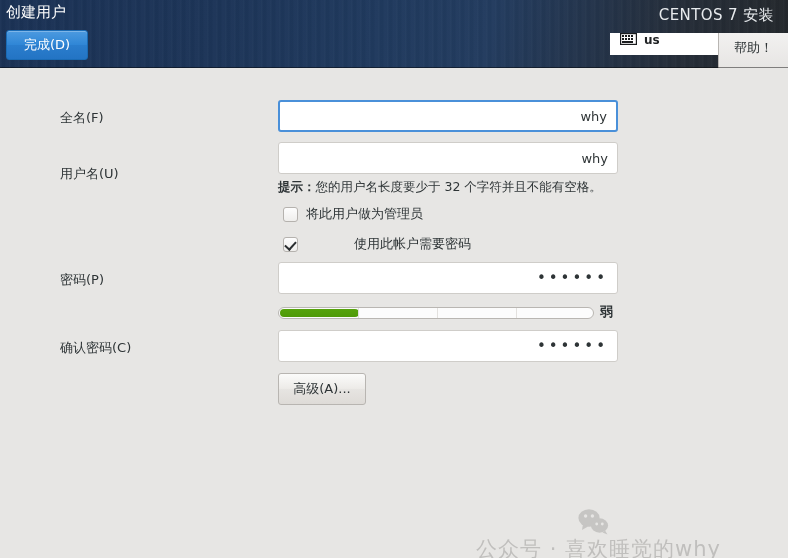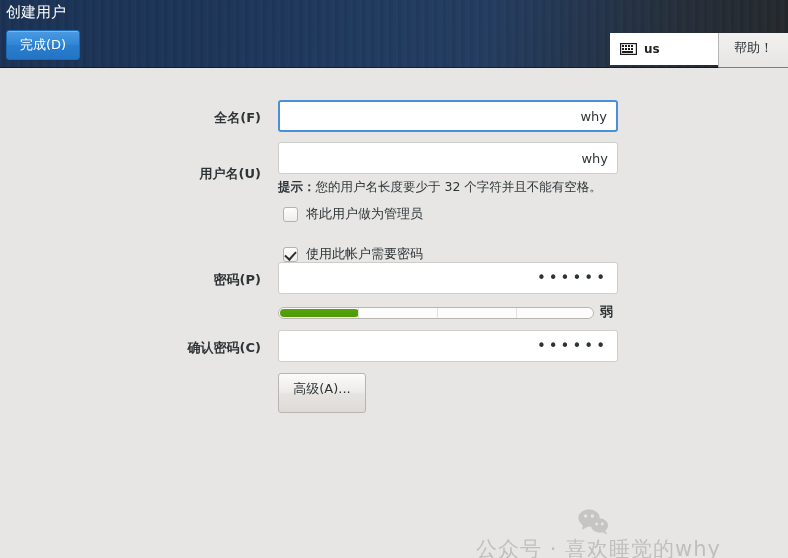--- a/index.html
+++ b/index.html
@@ -47,21 +47,21 @@
     top: 6px;
     color: #e8ebee;
     font-size: 15px;
     letter-spacing: 0.4px;
     white-space: nowrap;
   }
   .btn-done {
     position: absolute;
     left: 6px;
     top: 30px;
-    width: 74px;
+    width: 82px;
     height: 30px;
     border: 1px solid #1a6bb5;
     border-radius: 3px;
     background: linear-gradient(180deg, #4c9ae0 0%, #2f86d6 50%, #2a7dcd 51%, #2374c4 100%);
     color: #ffffff;
     font-size: 13px;
     line-height: 28px;
     text-align: center;
     box-shadow: inset 0 1px 0 rgba(255,255,255,0.28);
     cursor: pointer;
@@ -75,24 +75,23 @@
     font-size: 15px;
     font-weight: normal;
     white-space: nowrap;
   }
 
   .kbd-box {
     position: absolute;
     left: 610px;
     top: 33px;
     width: 108px;
-    height: 32px;
+    height: 22px;
     background: #ffffff;
     display: flex;
-    align-items: center;
     padding-left: 10px;
     box-sizing: border-box;
     cursor: pointer;
   }
   .kbd-icon {
     width: 17px;
     height: 12px;
     margin-right: 7px;
     flex: none;
   }
@@ -128,22 +127,21 @@
   }
   .row {
     position: absolute;
     left: 0;
     width: 788px;
   }
   .lbl {
     position: absolute;
     left: 60px;
     width: 201px;
-    text-align: right;
-    font-weight: bold;
+    font-weight: normal;
     font-size: 13px;
     color: #2e3436;
     white-space: nowrap;
   }
   .field {
     position: absolute;
     left: 278px;
     width: 340px;
     height: 32px;
     box-sizing: border-box;
@@ -252,21 +250,21 @@
     font-size: 13px;
     font-weight: bold;
     color: #2e3436;
   }
 
   .btn-adv {
     position: absolute;
     left: 278px;
     top: 373px;
     width: 88px;
-    height: 40px;
+    height: 32px;
     box-sizing: border-box;
     background: linear-gradient(180deg, #fbfbfa 0%, #edebe8 48%, #e6e4e1 52%, #dedbd7 100%);
     border: 1px solid #b8b5b1;
     border-radius: 3px;
     font-size: 13px;
     color: #2e3436;
     text-align: center;
     line-height: 30px;
     cursor: pointer;
   }
@@ -287,20 +285,21 @@
     white-space: nowrap;
     letter-spacing: 1px;
   }
 </style>
 </head>
 <body>
 
 <div class="header">
   <div class="page-title">创建用户</div>
   <div class="btn-done">完成(D)</div>
+  <div class="header-title">CENTOS 7 安装</div>
 
   <div class="kbd-box">
     <svg class="kbd-icon" viewBox="0 0 17 12">
       <rect x="0.5" y="0.5" width="16" height="11" fill="#ffffff" stroke="#1a1c1e" stroke-width="1.4"></rect>
       <rect x="2" y="2" width="2" height="2" fill="#1a1c1e"></rect>
       <rect x="5" y="2" width="2" height="2" fill="#1a1c1e"></rect>
       <rect x="8" y="2" width="2" height="2" fill="#1a1c1e"></rect>
       <rect x="11" y="2" width="2" height="2" fill="#1a1c1e"></rect>
       <rect x="2" y="5" width="2" height="2" fill="#1a1c1e"></rect>
       <rect x="5" y="5" width="2" height="2" fill="#1a1c1e"></rect>
@@ -328,21 +327,21 @@
 
   <div class="hint" style="top:111px;">
     <b>提示：</b><span>您的用户名长度要少于 32 个字符并且不能有空格。</span>
   </div>
 
   <div class="cbrow" style="top:137px;">
     <span class="cbox"></span>
     <span class="cblabel">将此用户做为管理员</span>
   </div>
 
-  <div class="cbrow" style="top:177px;">
+  <div class="cbrow" style="top:167px;gap:48px;">
     <span class="cbox checked"></span>
     <span class="cblabel">使用此帐户需要密码</span>
   </div>
 
   <div class="row" style="top:194px;">
     <div class="lbl" style="top:9px;">密码(P)</div>
     <input class="field pw" style="top: 0px;" type="text" value="••••••">
   </div>
 
   <div class="row" style="top:262px;">

